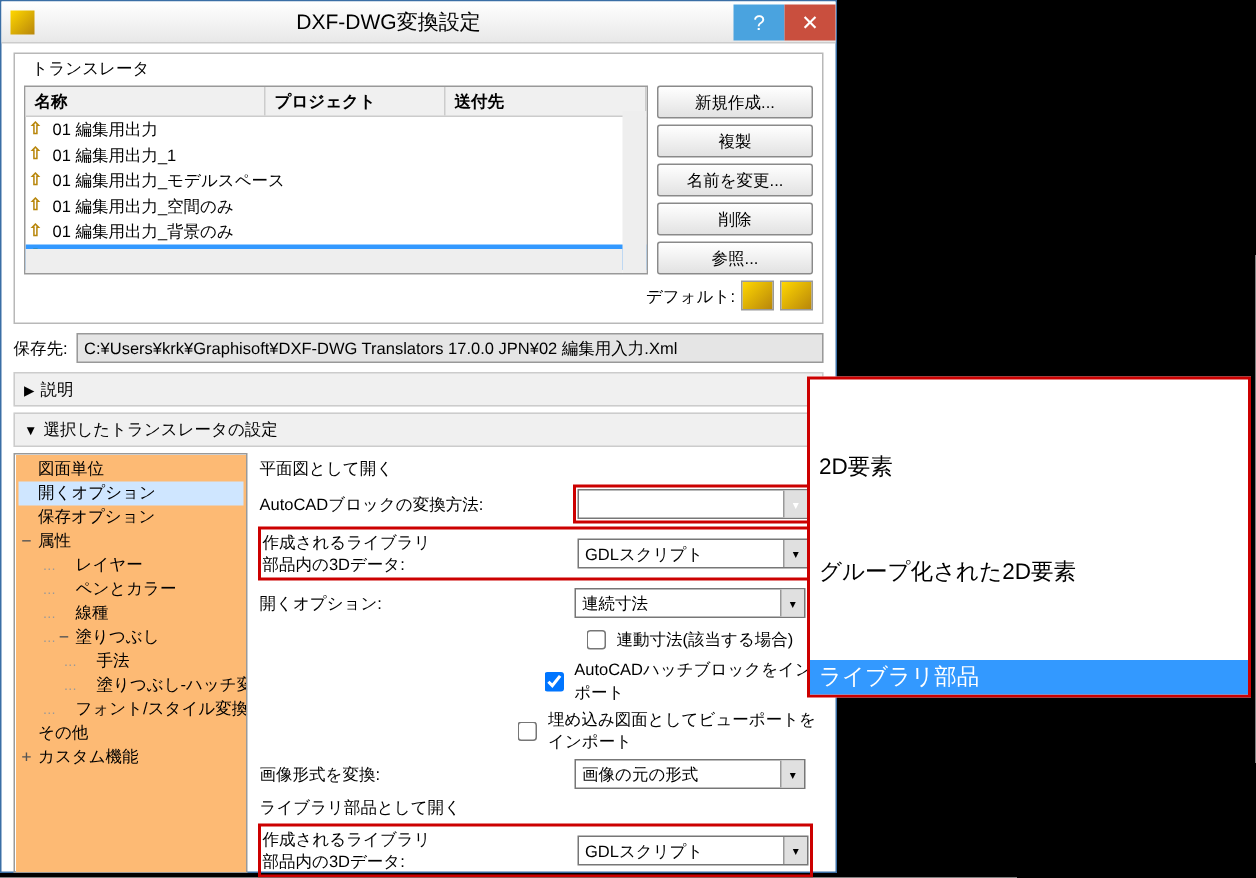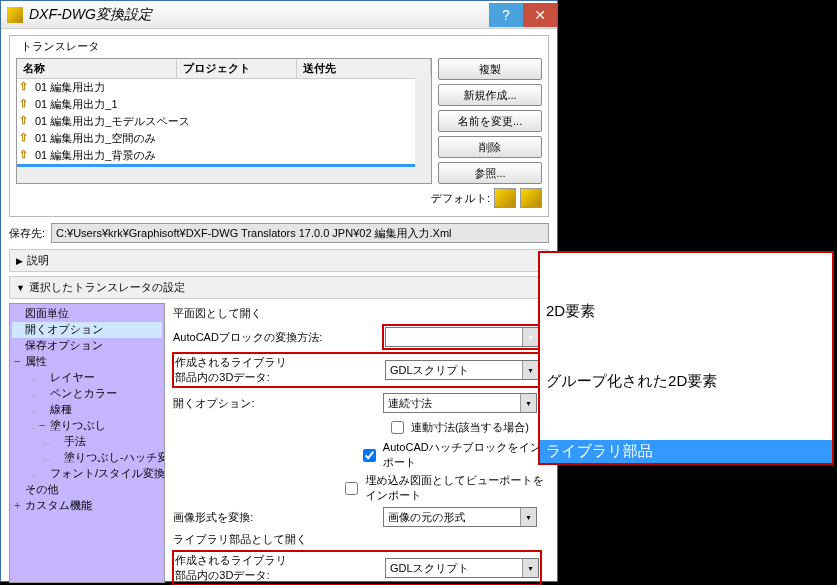--- a/index.html
+++ b/index.html
@@ -1,20 +1,20 @@
 <!DOCTYPE html>
 <html><head>
 <meta charset="utf-8">
 <style>
 * { box-sizing: border-box; font-family: "MS UI Gothic", "Meiryo", sans-serif; font-size: 11px; }
 body { margin: 0; background: #000; width: 837px; height: 585px; position: relative; }
 .window { position: absolute; left: 0; top: 0; width: 558px; height: 582px; background: #fff; border: 1px solid #3a6ea5; }
 .titlebar { height: 28px; background: linear-gradient(#fff,#e8e8e8); display: flex; align-items: center; padding-left: 6px; border-bottom: 1px solid #ccc; }
 .titlebar .icon { width: 16px; height: 16px; background: linear-gradient(135deg,#ffd700,#b8860b); margin-right: 6px; }
-.titlebar .title { flex: 1; text-align: left; font-size: 14px; font-style: italic; }
+.titlebar .title { flex: 1; text-align: center; font-size: 14px; }
 .titlebar .btns { display: flex; }
 .titlebar .btn { width: 34px; height: 24px; display: flex; align-items: center; justify-content: center; font-size: 14px; color: #fff; }
 .titlebar .help { background: #4aa3df; }
 .titlebar .close { background: #c94f3e; }
 .inner { padding: 6px 8px; }
 .fs { border: 1px solid #b8b8b8; padding: 4px 6px 6px 6px; margin-bottom: 6px; }
 .fs-legend { font-size: 11px; margin: -10px 0 4px 2px; background: #fff; display: inline-block; padding: 0 3px; }
 .list-area { display: flex; gap: 6px; }
 .list-wrap { flex: 1; border: 1px solid #999; height: 126px; overflow: hidden; position: relative; background: #fff; }
 .list-header { display: flex; background: #f0f0f0; border-bottom: 1px solid #ccc; font-weight: bold; }
@@ -28,21 +28,21 @@
 .arrow-dn { color: #2b7a2b; font-weight: bold; }
 .side-btns { width: 104px; display: flex; flex-direction: column; gap: 4px; }
 .side-btns button { height: 22px; background: linear-gradient(#fff,#e2e2e2); border: 1px solid #8a8a8a; border-radius: 2px; }
 .default-row { display: flex; align-items: center; justify-content: flex-end; gap: 4px; margin: 4px 0 2px 0; }
 .default-row .db { width: 22px; height: 20px; border: 1px solid #999; background: linear-gradient(135deg,#ffd700,#b8860b); }
 .save-row { display: flex; align-items: center; gap: 6px; margin-bottom: 6px; }
 .save-row input { flex: 1; height: 20px; border: 1px solid #999; padding: 0 4px; background: #e5e5e5; }
 .sect-head { background: #f0f0f0; border: 1px solid #ccc; padding: 3px 6px; display: flex; align-items: center; gap: 4px; margin-bottom: 4px; }
 .sect-head .tri { font-size: 9px; }
 .main-flex { display: flex; gap: 8px; }
-.tree { width: 156px; border: 1px solid #999; height: 280px; overflow: auto; padding: 2px; background: #c4b5fd; }
+.tree { width: 156px; border: 1px solid #999; height: 280px; overflow: auto; padding: 2px; background: #fdba74; }
 .tree div { padding: 0 0 1px 0; white-space: nowrap; }
 .tree .n1 { padding-left: 2px; }
 .tree .n2 { padding-left: 16px; }
 .tree .n3 { padding-left: 30px; }
 .tree .sel { background: #cfe6ff; }
 .plusminus { display: inline-block; width: 11px; font-family: monospace; color: #555; }
 .dotline::before { content: "…"; color: #999; margin-right: 2px; font-size: 9px; }
 .form { flex: 1; }
 .form-row { display: flex; align-items: center; margin-bottom: 4px; min-height: 22px; }
 .form-row .lbl { width: 210px; }
@@ -88,22 +88,22 @@
               <div class="list-row"><span class="ri arrow-up">⇧</span><span>01 編集用出力_モデルスペース</span></div>
               <div class="list-row"><span class="ri arrow-up">⇧</span><span>01 編集用出力_空間のみ</span></div>
               <div class="list-row"><span class="ri arrow-up">⇧</span><span>01 編集用出力_背景のみ</span></div>
               <div class="list-row sel"><span class="ri arrow-dn">⇩</span><span>02 編集用入力</span></div>
               <div class="list-row"><span class="ri arrow-up">⇧</span><span>03 現状出力</span></div>
             </div>
           <div class="scrollbar-v"></div>
           <div class="scrollbar-h"></div>
         </div>
         <div class="side-btns">
+          <button>新規作成...</button>
           <button>複製</button>
-          <button>新規作成...</button>
           <button>名前を変更...</button>
           <button>削除</button>
           <button>参照...</button>
         </div>
       </div>
       <div class="default-row">
         <span>デフォルト:</span>
         <div class="db"></div>
         <div class="db"></div>
       </div>

